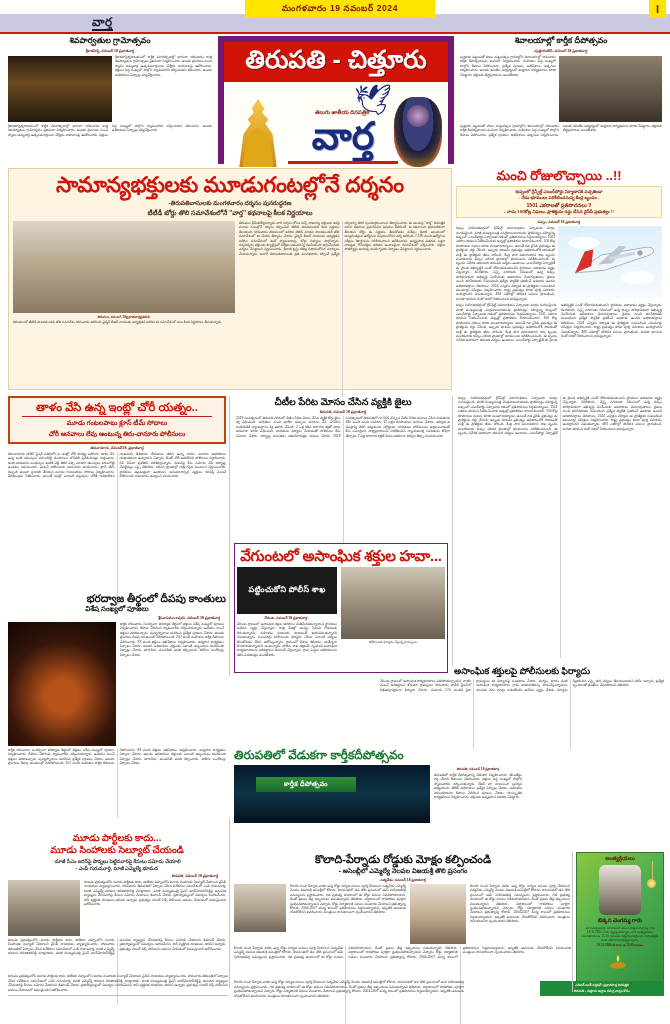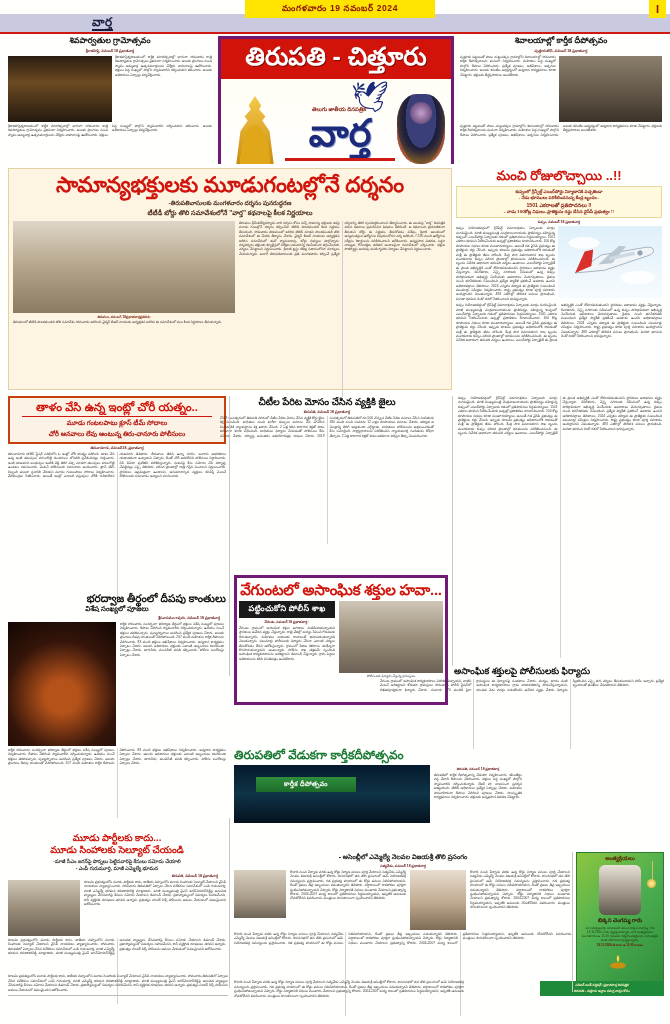--- a/index.html
+++ b/index.html
@@ -47,21 +47,21 @@
   }
   .redrule {
     position: absolute; left: 0; top: 32px; width: 670px; height: 2px;
     background: #cf1a12;
   }
 
   
   .masthead {
     position: absolute; left: 218px; top: 36px;
     width: 236px; height: 128px;
-    border: 3px solid #701a75;
+    border: 6px solid #701a75;
     background: #701a75;
   }
   .masthead-top {
     height: 40px; background: #d21309;
     display: flex; align-items: center; justify-content: center;
   }
   .masthead-top span {
     color: #fff; font-size: 25px; font-weight: bold;
     letter-spacing: 0px; text-shadow: 1px 1px 0 #7a0904;
   }
@@ -122,28 +122,28 @@
   .photo { background: #6f6f6f; position: relative; overflow: hidden; }
   .photo.temple { background: linear-gradient(#2a1d12 0%, #6c4a22 40%, #241a10 100%); }
   .photo.meeting { background: linear-gradient(#ded6c8 0%, #b9a98f 45%, #8a7a62 100%); }
   .photo.crowd { background: linear-gradient(#8c7f6e 0%, #5e5344 60%, #3a3229 100%); }
   .photo.lamps { background: radial-gradient(circle at 50% 60%, #b5521a 0 18%, #35150a 60%, #120703 100%); }
   .photo.night { background: linear-gradient(#061a2c 0%, #0f3347 50%, #04121d 100%); }
   .photo.people { background: linear-gradient(#cfc6b6 0%, #9b8f7b 50%, #6a6053 100%); }
   .photo.portrait { background: linear-gradient(#d8cfc0 0%, #a89b88 60%, #6d6458 100%); }
   .photo.woman { background: linear-gradient(#e8ded0 0%, #bfa98f 55%, #7d6b55 100%); }
 
-  .box-border { border: 3px solid #701a75; margin-top: 32px; }
+  .box-border { border: 1px solid #701a75; }
   .rule { height:1px; background:#bdbdbd; margin: 2px 0; }
   .vrule { position:absolute; width:1px; background:#c8c8c8; }
 
   
   .banner-black {
     background: #1a1a1a; color: #fff; font-weight: bold;
-    font-size: 8px; text-align: center; padding: 3px 4px;
+    font-size: 8px; text-align: center; padding: 18px 4px;
     letter-spacing: .3px;
   }
   .banner-green {
     background: linear-gradient(#2f8f3c, #1d6b29); color: #fff;
     font-weight: bold; font-size: 6.5px; text-align:center;
     padding: 3px; letter-spacing:.3px;
   }
   .lead-box {
     background: #fdf4e2; border: 1px solid #e4cfa4;
   }
@@ -271,21 +271,21 @@
     <div style="font-size:5px;font-weight:bold;color:#333;text-align:center;margin-top:2px;">-మాజీ సీఎం జగన్‌పై పొన్నలు పెట్టినవారిపై కేసులు నమోదు చేయాలి</div>
     <div style="font-size:5px;font-weight:bold;color:#333;text-align:center;">- ఎంపీ గురుమూర్తి, మాజీ ఎమ్మెల్యే భూమన</div>
     <div class="dateline" style="text-align:right;padding-right:8px;">తిరుపతి, నవంబర్ 18 ప్రభాతవార్త</div>
     <div style="display:flex;gap:4px;">
       <div class="photo people" style="width:72px;height:56px;"></div>
       <div class="tiny" style="width:142px;height:56px;overflow:hidden;">కూటమి ప్రభుత్వంలోని మూడు పార్టీలకు కాదు, జాతీయ చిహ్నంలోని మూడు సింహాలకు సెల్యూట్ చేయాలని వైసీపీ నాయకులు వ్యాఖ్యానించారు. సోమవారం తిరుపతిలో ఏర్పాటు చేసిన విలేకరుల సమావేశంలో ఎంపీ గురుమూర్తి, మాజీ ఎమ్మెల్యే భూమన కరుణాకరరెడ్డి మాట్లాడారు. మాజీ ముఖ్యమంత్రి వైఎస్ జగన్‌మోహన్‌రెడ్డిపై అనుచిత వ్యాఖ్యలు చేసినవారిపై కేసులు నమోదు చేయాలని డిమాండ్ చేశారు. ప్రజాస్వామ్యంలో విమర్శలు సహజమేనని, కానీ వ్యక్తిగత దూషణలు తగవని అన్నారు. ప్రభుత్వం సూపర్ సిక్స్ హామీలను అమలు చేయడంలో విఫలమైందని ఆరోపించారు.</div>
     </div>
     <div class="tiny" style="margin-top:2px;column-count:2;column-gap:5px;column-rule:1px solid #d2d2d2;height:66px;overflow:hidden;">కూటమి ప్రభుత్వంలోని మూడు పార్టీలకు కాదు, జాతీయ చిహ్నంలోని మూడు సింహాలకు సెల్యూట్ చేయాలని వైసీపీ నాయకులు వ్యాఖ్యానించారు. సోమవారం తిరుపతిలో ఏర్పాటు చేసిన విలేకరుల సమావేశంలో ఎంపీ గురుమూర్తి, మాజీ ఎమ్మెల్యే భూమన కరుణాకరరెడ్డి మాట్లాడారు. మాజీ ముఖ్యమంత్రి వైఎస్ జగన్‌మోహన్‌రెడ్డిపై అనుచిత వ్యాఖ్యలు చేసినవారిపై కేసులు నమోదు చేయాలని డిమాండ్ చేశారు. ప్రజాస్వామ్యంలో విమర్శలు సహజమేనని, కానీ వ్యక్తిగత దూషణలు తగవని అన్నారు. ప్రభుత్వం సూపర్ సిక్స్ హామీలను అమలు చేయడంలో విఫలమైందని ఆరోపించారు.</div>
   </div>
 
-  <div style="position:absolute;left:220px;top:396px;width:214px;">
+  <div style="position:absolute;left:236px;top:396px;width:214px;">
     <div style="font-size:9.5px;font-weight:bold;color:#111;text-align:center;line-height:12px;">చీటీల పేరిట మోసం చేసిన వ్యక్తికి  జైలు</div>
     <div class="dateline">తిరుపతి, నవంబర్ 18 ప్రభాతవార్త</div>
     <div class="tiny" style="column-count:2;column-gap:5px;column-rule:1px solid #d2d2d2;height:128px;overflow:hidden;">2019 సంవత్సరంలో తిరుపతి నగరంలో చీటీల పేరిట మోసం చేసిన వ్యక్తికి కోర్టు జైలు శిక్ష విధించింది. బాధితుల నుంచి భారీగా డబ్బులు వసూలు చేసి ఎగవేసిన నిందితుడికి న్యాయస్థానం శిక్ష ఖరారు చేసింది. 2 ఏళ్ల కఠిన కారాగార శిక్షతో పాటు జరిమానా కూడా విధించింది. బాధితులు ఫిర్యాదు చేయడంతో పోలీసులు కేసు నమోదు చేశారు. దర్యాప్తు అనంతరం అభియోగపత్రం దాఖలు చేశారు. 2019 సంవత్సరంలో తిరుపతిలో రూ.500 చొప్పున చీటీల పేరిట వసూలు చేసిన నిందితుడు 180 మంది నుంచి సుమారు 12 లక్షల రూపాయలు వసూలు చేశాడు. తర్వాత ఆ మొత్తాన్ని తిరిగి ఇవ్వకుండా ఎగ్గొట్టాడు. బాధితులు పోలీసులను ఆశ్రయించడంతో కేసు నమోదైంది. సాక్ష్యాధారాలను పరిశీలించిన న్యాయమూర్తి నిందితుడు దోషిగా తేల్చారు. 2 ఏళ్ల కారాగార శిక్షతో పాటు జరిమానా విధిస్తూ తీర్పు వెలువరించారు.</div>
   </div>
 
   <div class="box-border" style="position:absolute;left:234px;top:543px;width:214px;height:130px;padding:2px;">
     <div style="font-size:15px;font-weight:bold;color:#d0150c;text-align:center;line-height:19px;letter-spacing:-.2px;">వేగుంటలో అసాంఘిక శక్తుల హవా...</div>
     <div style="display:flex;gap:4px;margin-top:2px;">
       <div style="width:100px;">
         <div class="banner-black">పట్టించుకోని పోలీస్ శాఖ</div>
@@ -312,20 +312,21 @@
         <div class="banner-green" style="position:absolute;left:22px;top:12px;width:100px;">కార్తీక దీపోత్సవం</div>
       </div>
       <div style="width:88px;">
         <div class="dateline" style="font-size:3.3px;">తిరుపతి, నవంబర్ 18 ప్రభాతవార్త</div>
         <div class="tiny" style="height:50px;overflow:hidden;">తిరుపతిలో కార్తీక దీపోత్సవాన్ని వేడుకగా నిర్వహించారు. కపిలతీర్థం వద్ద వేలాది దీపాలను వెలిగించారు. భక్తులు పెద్ద సంఖ్యలో పాల్గొని స్వామివారిని దర్శించుకున్నారు. లేజర్ షో, బాణసంచా ప్రదర్శన ఆకట్టుకుంది. టీటీడీ అధికారులు ప్రత్యేక ఏర్పాట్లు చేశారు. మహిళలు సామూహికంగా దీపాలు వెలిగించి పూజలు చేశారు. సాంస్కృతిక కార్యక్రమాలు నిర్వహించారు. భక్తులకు అన్నప్రసాద వితరణ చేపట్టారు.</div>
       </div>
     </div>
   </div>
 
   <div style="position:absolute;left:234px;top:852px;width:338px;">
+    <div style="font-size:11px;font-weight:bold;color:#111;text-align:center;line-height:14px;">కొలాది-పేర్నాడు రోడ్డుకు మోక్షం కల్పించండి</div>
     <div style="font-size:6.5px;font-weight:bold;color:#111;text-align:center;margin-top:1px;">- అసెంబ్లీలో ఎమ్మెల్యే నెలవల విజయశ్రీ తొలి ప్రసంగం</div>
     <div class="dateline" style="font-size:3.4px;">సత్యవేడు, నవంబర్ 18 ప్రభాతవార్త</div>
     <div style="display:flex;gap:4px;">
       <div class="photo portrait" style="width:52px;height:48px;"></div>
       <div class="tiny" style="width:116px;height:48px;overflow:hidden;">కొలాది నుంచి పేర్నాడు వరకు ఉన్న రోడ్డు నిర్మాణ పనులు పూర్తి చేయాలని సత్యవేడు ఎమ్మెల్యే నెలవల విజయశ్రీ అసెంబ్లీలో కోరారు. శాసనసభలో తన తొలి ప్రసంగంలో ఆమె నియోజకవర్గ సమస్యలను ప్రస్తావించారు. గత ప్రభుత్వ హయాంలో ఈ రోడ్డు పనులు నిలిచిపోయాయని, దీంతో ప్రజలు తీవ్ర ఇబ్బందులు పడుతున్నారని తెలిపారు. వర్షాకాలంలో రాకపోకలు పూర్తిగా స్తంభించిపోతున్నాయని చెప్పారు. రోడ్డు నిర్మాణానికి నిధులు మంజూరు చేయాలని ప్రభుత్వాన్ని కోరారు. 2004-2007 మధ్య కాలంలో ప్రతిపాదనలు సిద్ధమయ్యాయని, ఇప్పటికీ అమలుకు నోచుకోలేదని వివరించారు. మంత్రులు సానుకూలంగా స్పందించారని తెలిపారు.</div>
       <div class="photo woman" style="width:56px;height:60px;"></div>
       <div class="tiny" style="width:100px;height:48px;overflow:hidden;">కొలాది నుంచి పేర్నాడు వరకు ఉన్న రోడ్డు నిర్మాణ పనులు పూర్తి చేయాలని సత్యవేడు ఎమ్మెల్యే నెలవల విజయశ్రీ అసెంబ్లీలో కోరారు. శాసనసభలో తన తొలి ప్రసంగంలో ఆమె నియోజకవర్గ సమస్యలను ప్రస్తావించారు. గత ప్రభుత్వ హయాంలో ఈ రోడ్డు పనులు నిలిచిపోయాయని, దీంతో ప్రజలు తీవ్ర ఇబ్బందులు పడుతున్నారని తెలిపారు. వర్షాకాలంలో రాకపోకలు పూర్తిగా స్తంభించిపోతున్నాయని చెప్పారు. రోడ్డు నిర్మాణానికి నిధులు మంజూరు చేయాలని ప్రభుత్వాన్ని కోరారు. 2004-2007 మధ్య కాలంలో ప్రతిపాదనలు సిద్ధమయ్యాయని, ఇప్పటికీ అమలుకు నోచుకోలేదని వివరించారు. మంత్రులు సానుకూలంగా స్పందించారని తెలిపారు.</div>
     </div>
     <div class="tiny" style="margin-top:2px;column-count:3;column-gap:5px;column-rule:1px solid #d2d2d2;height:84px;overflow:hidden;">కొలాది నుంచి పేర్నాడు వరకు ఉన్న రోడ్డు నిర్మాణ పనులు పూర్తి చేయాలని సత్యవేడు ఎమ్మెల్యే నెలవల విజయశ్రీ అసెంబ్లీలో కోరారు. శాసనసభలో తన తొలి ప్రసంగంలో ఆమె నియోజకవర్గ సమస్యలను ప్రస్తావించారు. గత ప్రభుత్వ హయాంలో ఈ రోడ్డు పనులు నిలిచిపోయాయని, దీంతో ప్రజలు తీవ్ర ఇబ్బందులు పడుతున్నారని తెలిపారు. వర్షాకాలంలో రాకపోకలు పూర్తిగా స్తంభించిపోతున్నాయని చెప్పారు. రోడ్డు నిర్మాణానికి నిధులు మంజూరు చేయాలని ప్రభుత్వాన్ని కోరారు. 2004-2007 మధ్య కాలంలో ప్రతిపాదనలు సిద్ధమయ్యాయని, ఇప్పటికీ అమలుకు నోచుకోలేదని వివరించారు. మంత్రులు సానుకూలంగా స్పందించారని తెలిపారు.</div>
   </div>

